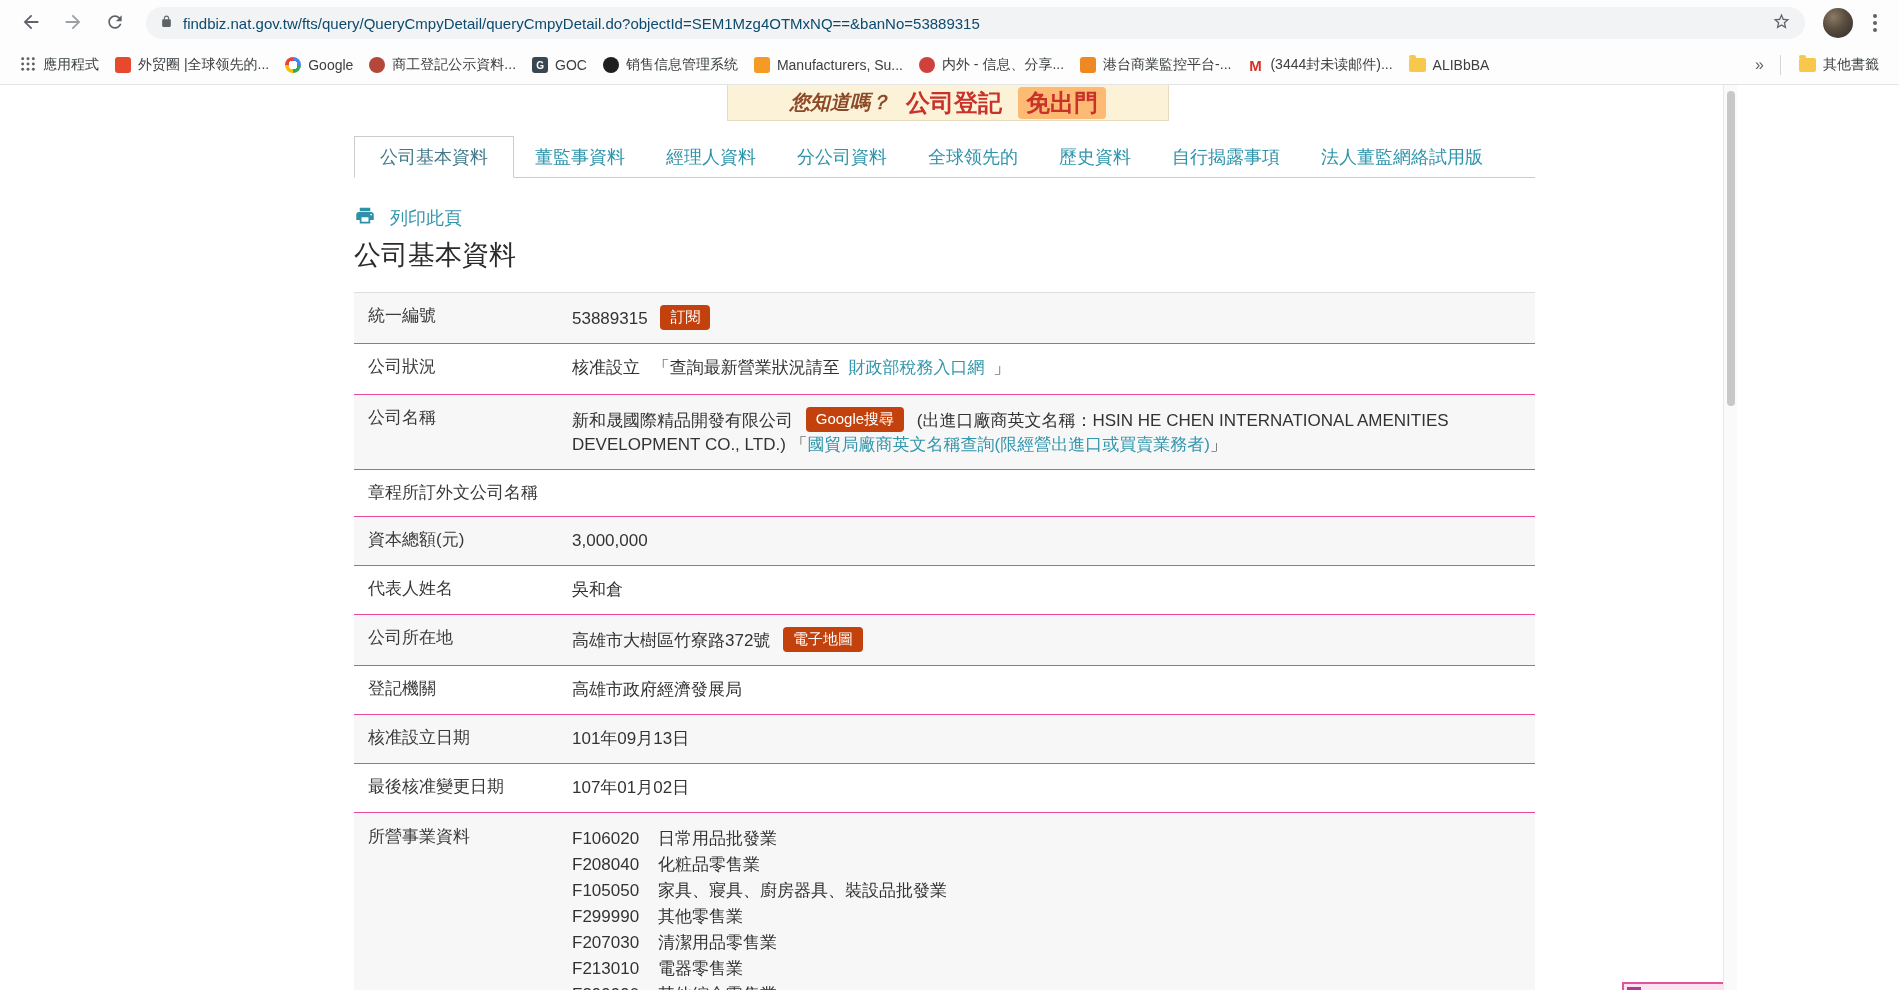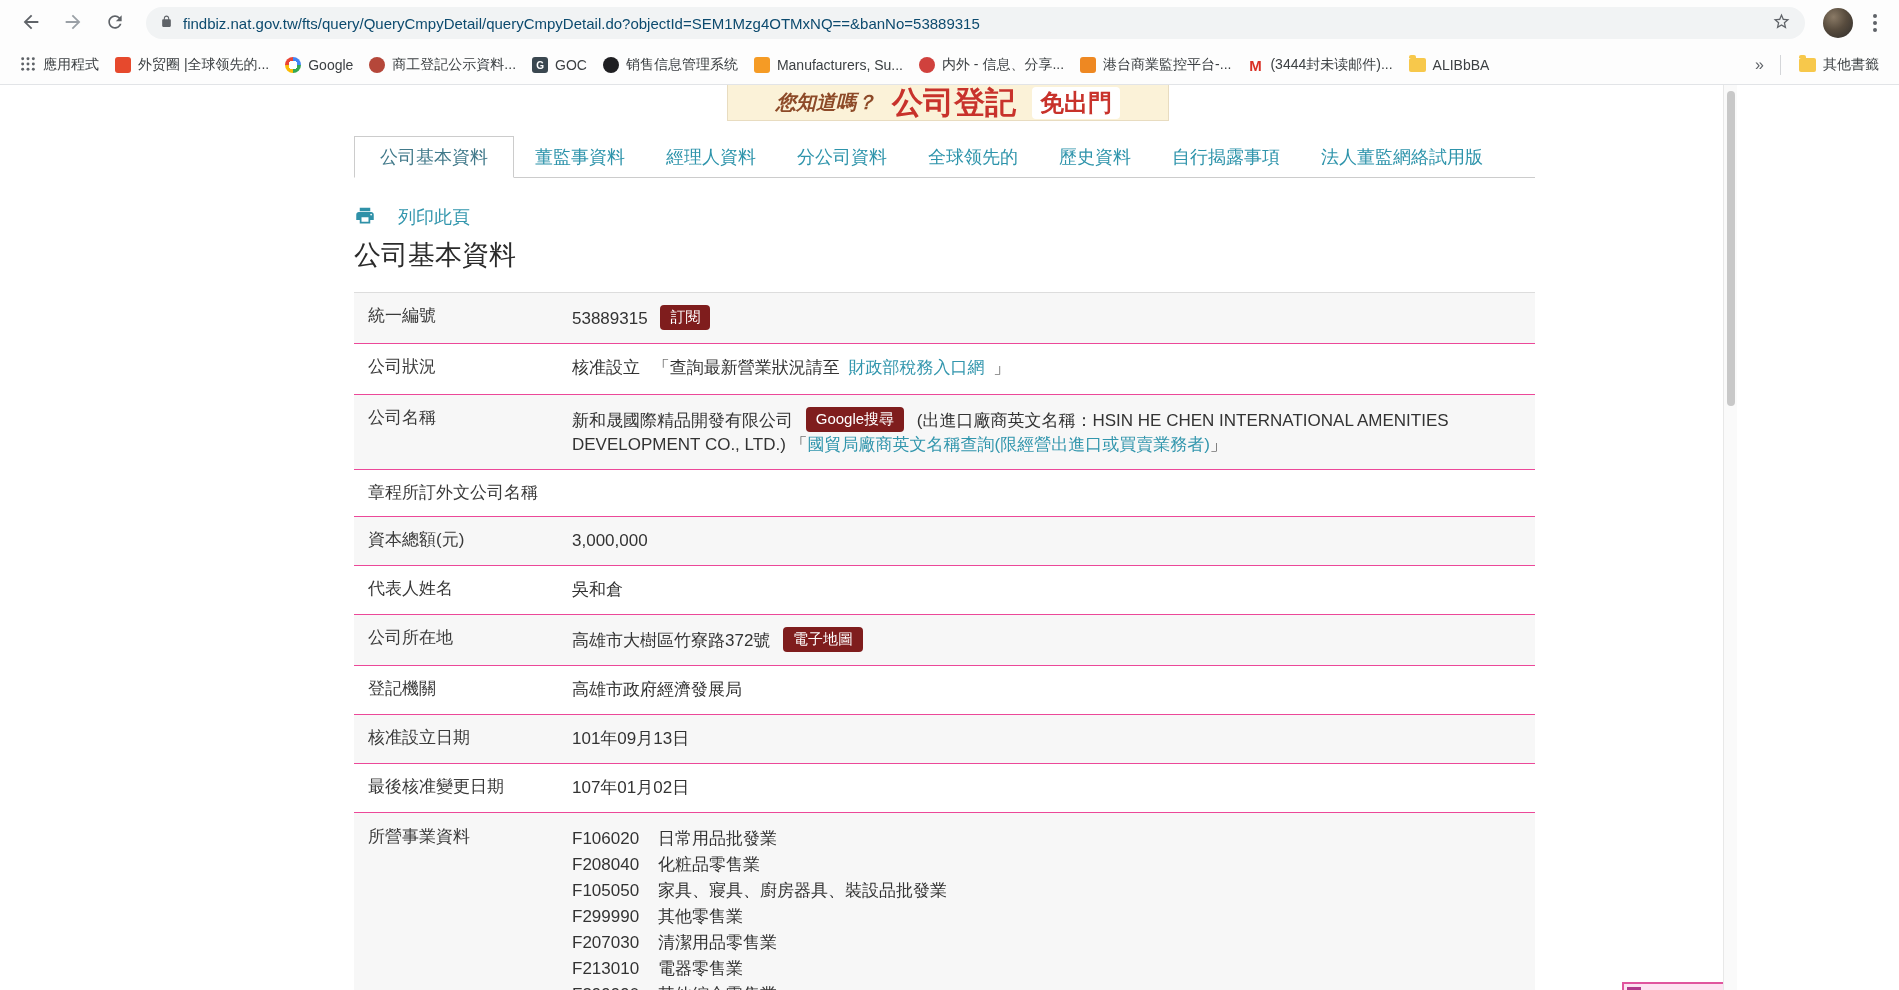--- a/index.html
+++ b/index.html
@@ -41,51 +41,51 @@
   .vsep { width:1px; height:20px; background:#d4d6d9; }
 
   
   .page { position:absolute; left:0; top:85px; width:1737px; height:905px;
     background:#fff; overflow:hidden; }
 
   .banner { position:absolute; left:727px; top:0; width:442px; height:36px;
     background:#fbf2d8; border:1px solid #e8dcc0; border-top:none;
     display:flex; align-items:center; justify-content:center; gap:16px; cursor:pointer; }
   .banner .b1 { color:#8d4a28; font-weight:bold; font-size:20px; font-style:italic; }
-  .banner .b2 { color:#c8322b; font-weight:bold; font-size:31px; }
-  .banner .b3 { color:#c8322b; font-weight:bold; font-size:24px; background:#ffffff;
+  .banner .b2 { color:#c8322b; font-weight:bold; font-size:24px; }
+  .banner .b3 { color:#c8322b; font-weight:bold; font-size:24px; background:#fdba74;
     padding:0 8px; border-radius:4px; }
 
   .tabs { position:absolute; left:354px; top:51px; width:1181px; height:42px;
     border-bottom:1px solid #ccc; display:flex; align-items:stretch; font-size:18px; }
   .tab { display:flex; align-items:center; color:#2e94ab; margin-right:41px;
     cursor:pointer; white-space:nowrap; }
   .tab.active { background:#fff; border:1px solid #ccc; border-bottom:1px solid #fff;
     margin-bottom:-1px; padding:0 25px; margin-right:21px; color:#41798a; }
 
   .print-row { position:absolute; left:354px; top:120px; display:flex;
-    align-items:flex-start; gap:22px; }
+    align-items:center; gap:14px; }
   .print-link { color:#3296ad; font-size:18px; cursor:pointer; }
 
   .page-title { position:absolute; left:354px; top:152px; font-size:27px;
     font-weight:500; color:#2b2b2b; }
 
   .detail-table { position:absolute; left:354px; top:207px; width:1181px;
     border-top:1px solid #ddd; font-size:17px; color:#333; }
   .row { display:flex; align-items:flex-start; border-bottom:1px solid #ec4899;
     padding:12px 0; }
   .row:nth-child(odd) { background:#f7f7f7; }
   .row .label { width:218px; flex:none; padding-left:14px; line-height:22px; color:#3a3a3a; }
   .row .value { flex:1; padding-right:18px; line-height:24px; }
   .r1 { min-height:47px; } .r2 { min-height:51px; } .r3 { min-height:74px; }
   .r4 { min-height:46px; } .r5 { min-height:47px; } .r6 { min-height:46px; }
   .r7 { min-height:47px; } .r8 { min-height:46px; } .r9 { min-height:48px; }
   .r10 { min-height:46px; } .r11 { border-bottom:none; padding-top:13px; }
 
-  .teal-btn { display:inline-block; background:#7f1d1d; color:#fff; border:none;
+  .teal-btn { display:inline-block; background:#c2410c; color:#fff; border:none;
     border-radius:4px; padding:3px 10px; font-size:15px; margin:0 8px;
     cursor:pointer; vertical-align:2px; font-family:inherit; }
   .tlink { color:#3296ad; cursor:pointer; text-decoration:none; }
 
   .biz-line { line-height:26px; display:flex; }
   .biz-code { width:86px; flex:none; }
 
   
   .scrollbar { position:absolute; right:0; top:0; width:14px; height:905px;
     background:#fafafa; border-left:1px solid #e8e8e8; z-index:5; }

